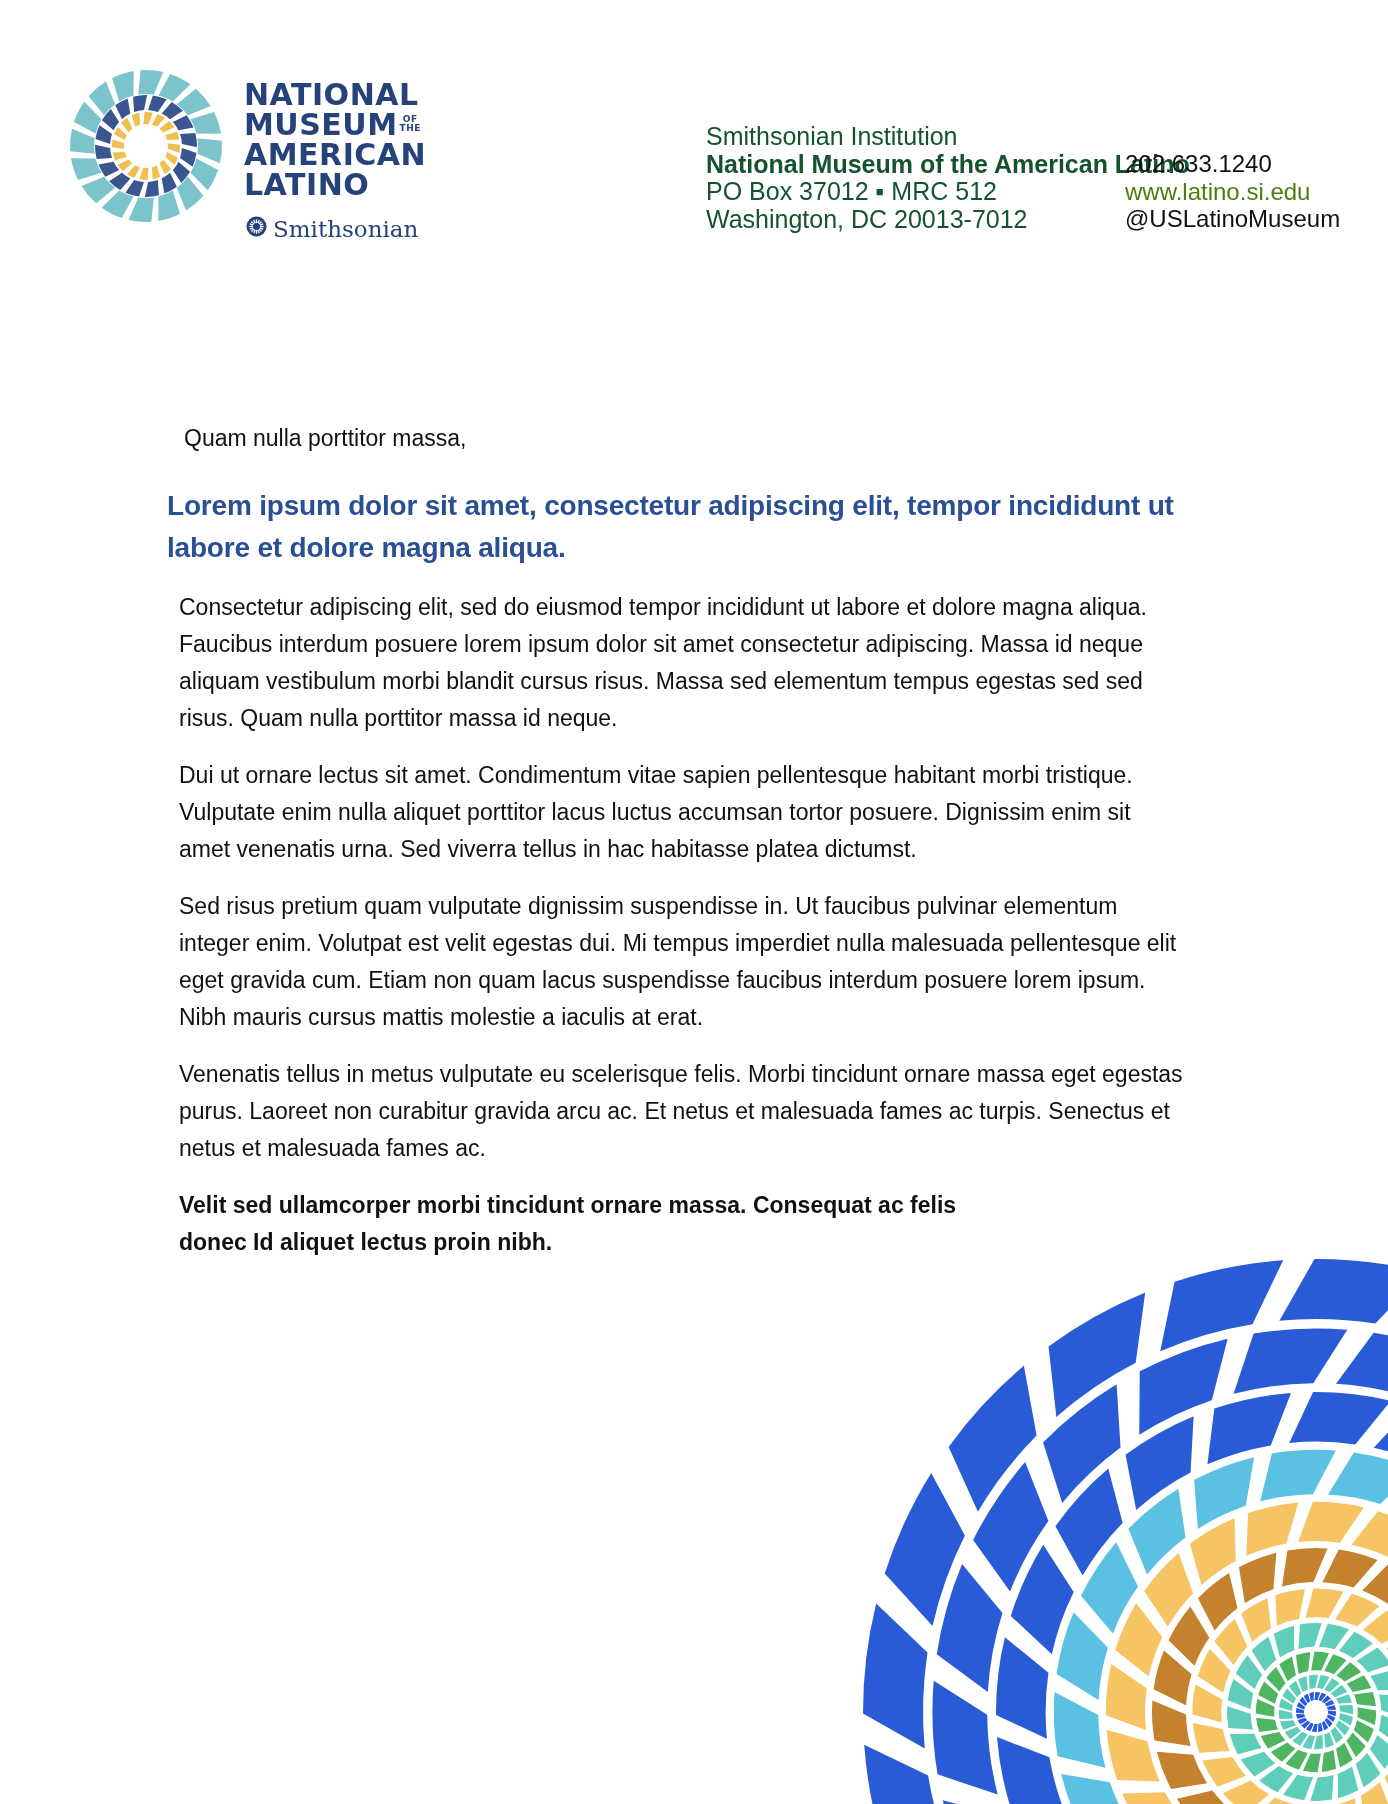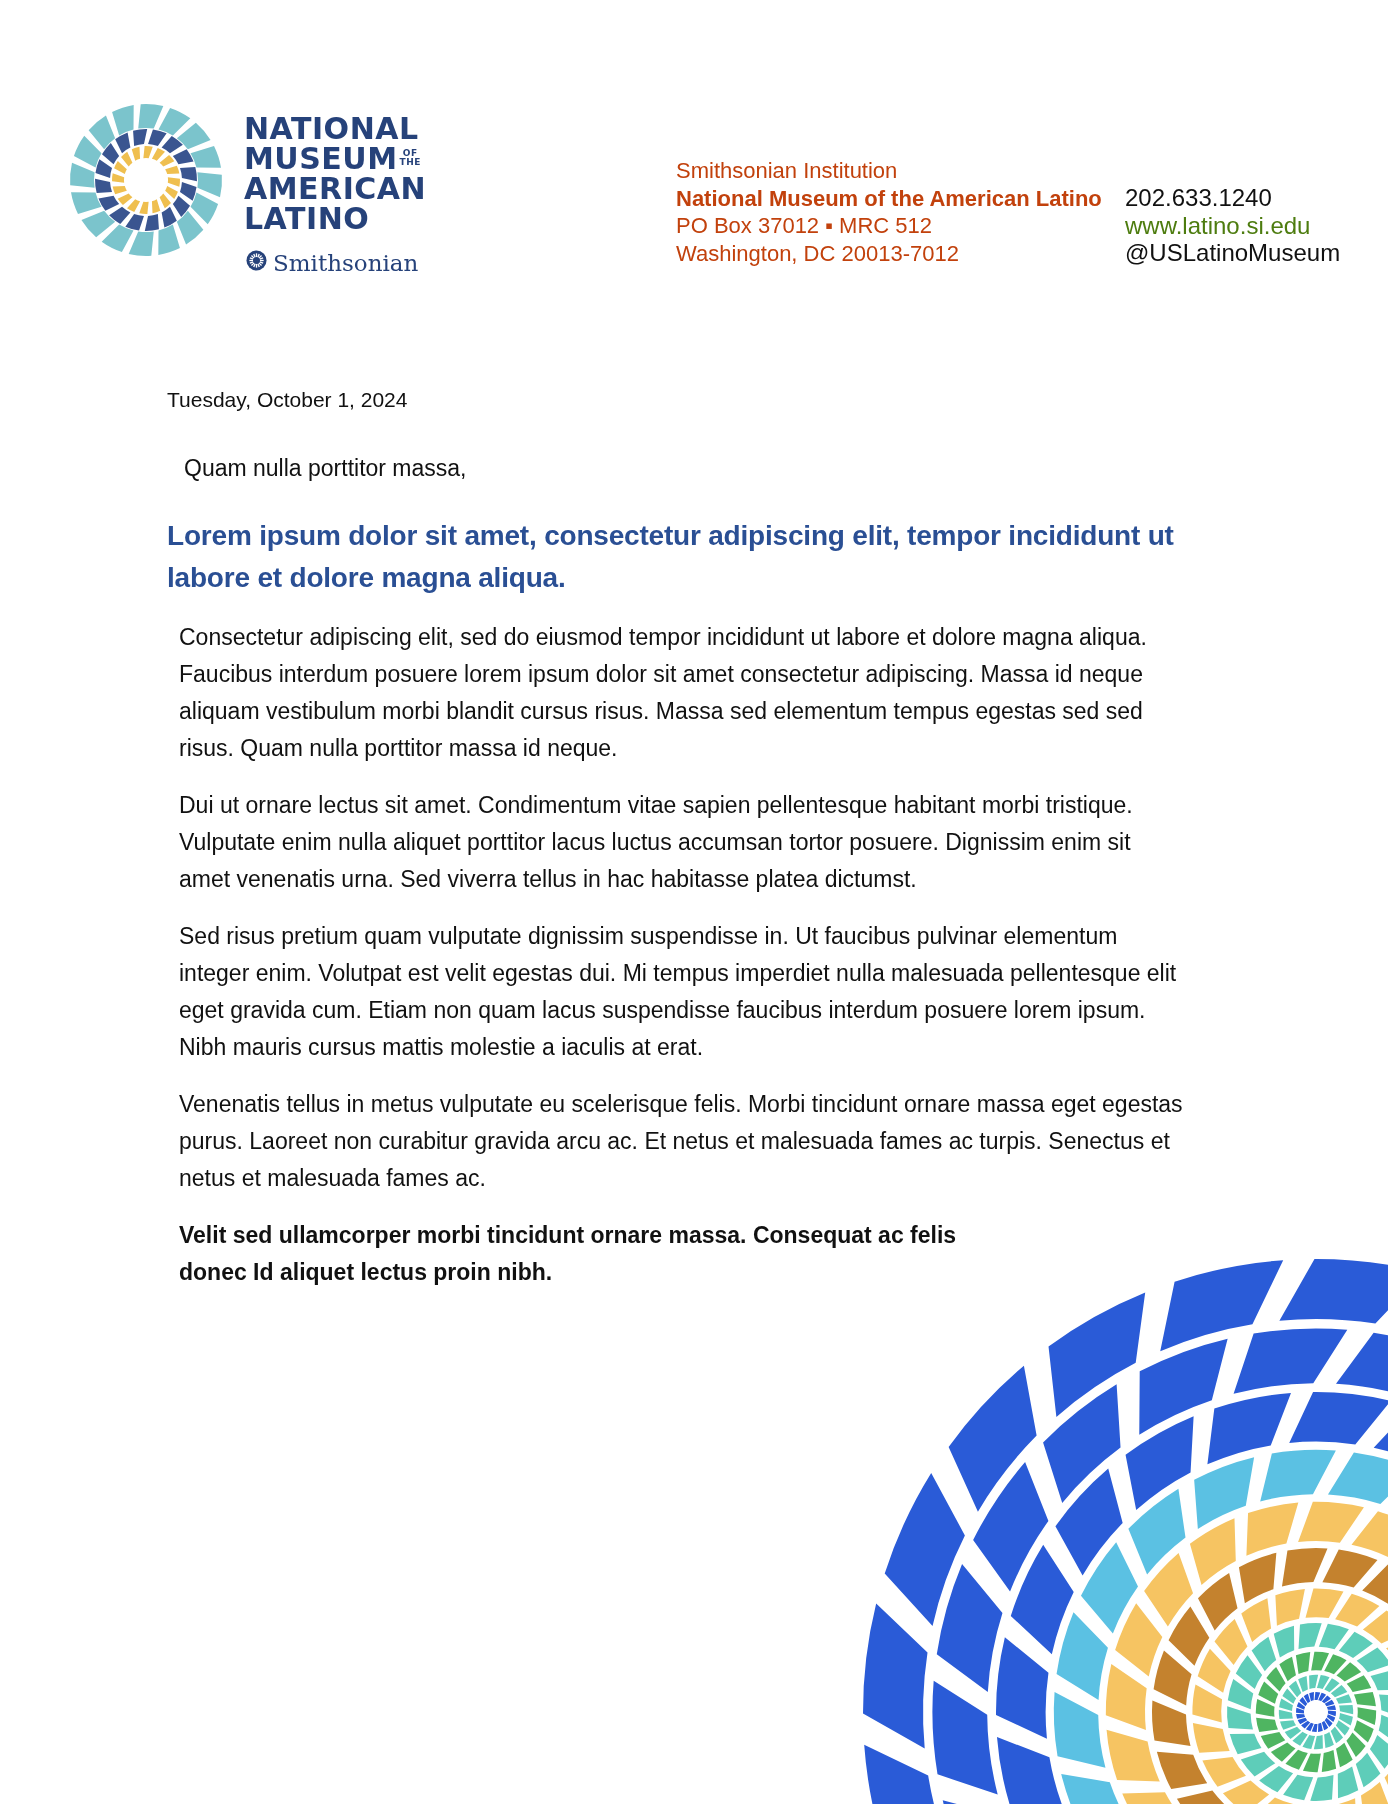--- a/index.html
+++ b/index.html
@@ -1,31 +1,31 @@
 <!DOCTYPE html>
 <html><head>
 <meta charset="utf-8">
 <style>
   html, body { margin: 0; padding: 0; background: #ffffff; }
   body { width: 1388px; height: 1804px; position: relative; overflow: hidden;
          font-family: "Liberation Sans", "DejaVu Sans", sans-serif; color: #111; }
 
-  .letterhead { position: absolute; left: 0; top: 0; width: 1388px; height: 300px; margin-top: 34px; }
+  .letterhead { position: absolute; left: 0; top: 0; width: 1388px; height: 300px; }
   .logo { position: absolute; left: 66px; top: 66px; width: 380px; height: 190px; }
   .logo-mark { position: absolute; left: 0; top: 0; width: 160px; height: 160px; }
   .logo-word { position: absolute; left: 178px; top: 14px; color: #26427a;
                font-family: "DejaVu Sans", sans-serif; font-weight: bold; }
   .logo-word .line { font-size: 30px; line-height: 30px; letter-spacing: 0.5px; display: block; }
   .logo-word .of-the { display: inline-block; font-size: 9px; line-height: 9px; vertical-align: 4px;
                        margin-left: 2px; text-align: center; }
   .logo-smith { position: absolute; left: 180px; top: 150px; color: #26427a;
                 font-family: "DejaVu Serif", serif; font-size: 23px; display: flex; align-items: flex-start; }
   .smith-seal { width: 21px; height: 21px; margin-right: 6px; }
 
-  .address { position: absolute; left: 676px; top: 123px; font-size: 22px; line-height: 27.5px; color: #c2410c; }
+  .address { position: absolute; left: 706px; top: 123px; font-size: 25px; line-height: 27.5px; color: #14532d; }
   .address .bold { font-weight: bold; }
   .contact { position: absolute; left: 1125px; top: 150px; font-size: 24px; line-height: 27.5px; color: #111; }
   .contact .link { color: #4d7c0f; font-weight: normal; text-decoration: none; }
 
   .content { position: absolute; left: 167px; top: 385px; width: 1020px; }
   .date { font-size: 21px; line-height: 30px; margin: 0; }
   .salutation { font-size: 23px; line-height: 30px; margin: 38px 0 0 17px; }
   .headline { color: #2a4f94; font-size: 28px; line-height: 42px; font-weight: bold; margin: 32px 0 0 0; letter-spacing: -0.2px; }
   .para { font-size: 23px; line-height: 37px; margin: 20px 0 0 12px; }
   .para.last { width: 820px; font-weight: bold; }
@@ -128,21 +128,20 @@
   </div>
 
   <div class="contact">
     <div>202.633.1240</div>
     <div><a class="link">www.latino.si.edu</a></div>
     <div>@USLatinoMuseum</div>
   </div>
 </div>
 
 <div class="content">
-  <p class="date">Tuesday, October 1, 2024</p>
   <p class="salutation">Quam nulla porttitor massa,</p>
   <h1 class="headline">Lorem ipsum dolor sit amet, consectetur adipiscing elit, tempor incididunt ut labore et dolore magna aliqua.</h1>
   <p class="para">Consectetur adipiscing elit, sed do eiusmod tempor incididunt ut labore et dolore magna aliqua. Faucibus interdum posuere lorem ipsum dolor sit amet consectetur adipiscing. Massa id neque aliquam vestibulum morbi blandit cursus risus. Massa sed elementum tempus egestas sed sed risus. Quam nulla porttitor massa id neque.</p>
   <p class="para">Dui ut ornare lectus sit amet. Condimentum vitae sapien pellentesque habitant morbi tristique. Vulputate enim nulla aliquet porttitor lacus luctus accumsan tortor posuere. Dignissim enim sit amet venenatis urna. Sed viverra tellus in hac habitasse platea dictumst.</p>
   <p class="para">Sed risus pretium quam vulputate dignissim suspendisse in. Ut faucibus pulvinar elementum integer enim. Volutpat est velit egestas dui. Mi tempus imperdiet nulla malesuada pellentesque elit eget gravida cum. Etiam non quam lacus suspendisse faucibus interdum posuere lorem ipsum. Nibh mauris cursus mattis molestie a iaculis at erat.</p>
   <p class="para">Venenatis tellus in metus vulputate eu scelerisque felis. Morbi tincidunt ornare massa eget egestas purus. Laoreet non curabitur gravida arcu ac. Et netus et malesuada fames ac turpis. Senectus et netus et malesuada fames ac.</p>
   <p class="para last">Velit sed ullamcorper morbi tincidunt ornare massa. Consequat ac felis donec Id aliquet lectus proin nibh.</p>
 </div>
 
 <svg class="rosette" id="rosette" viewBox="820 1230 568 574">

